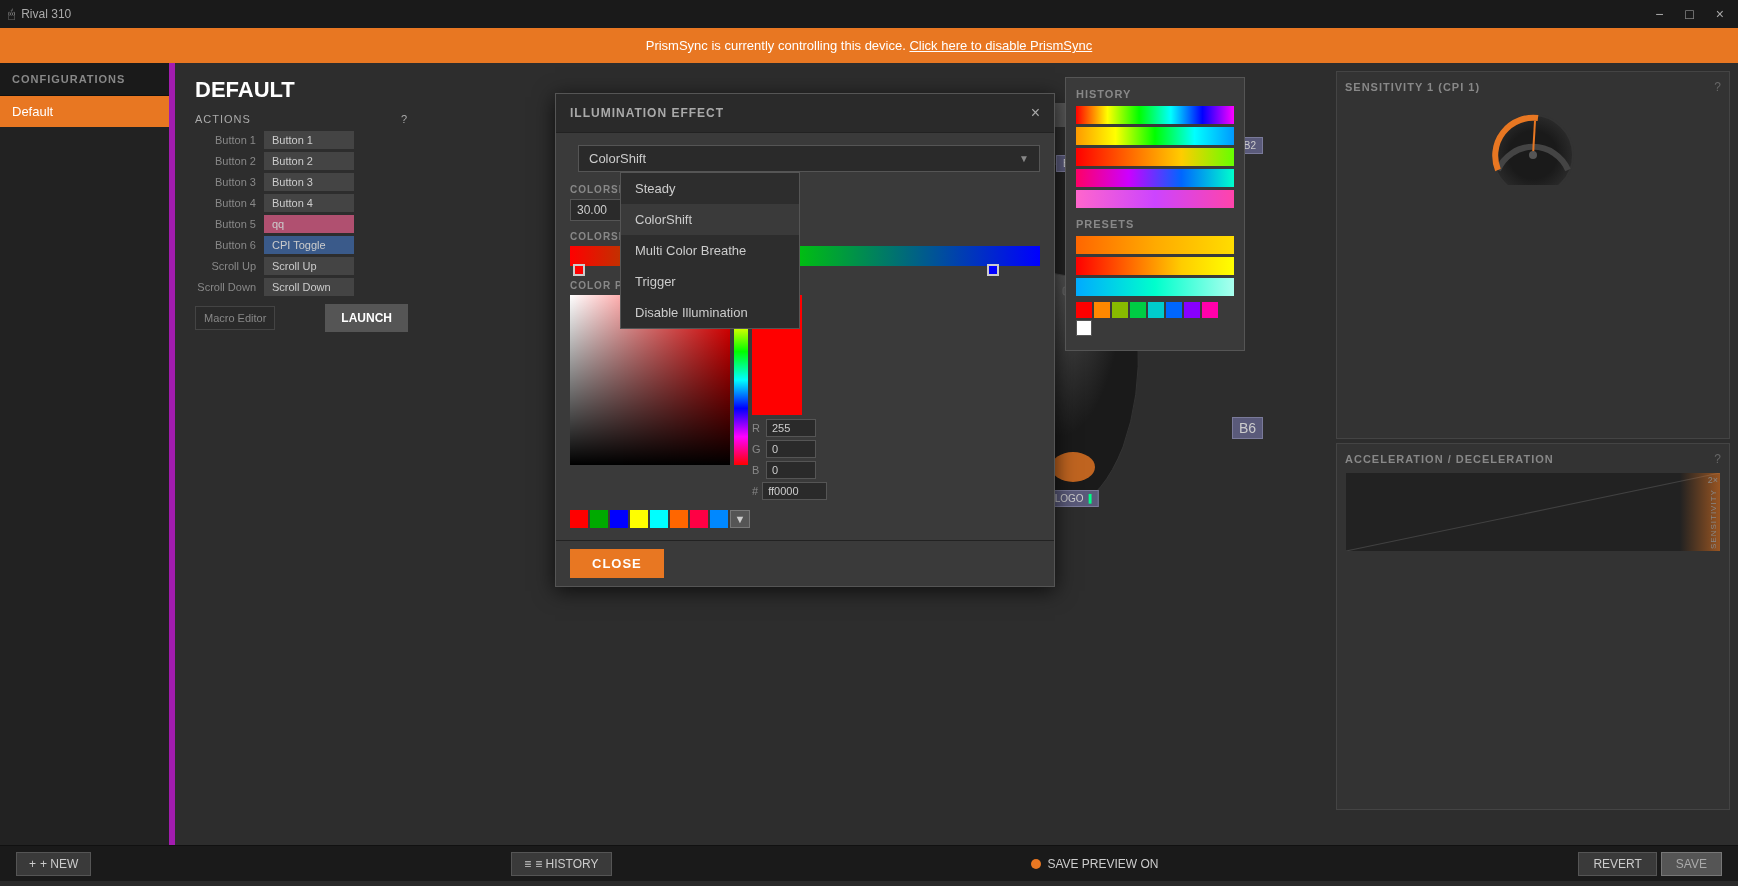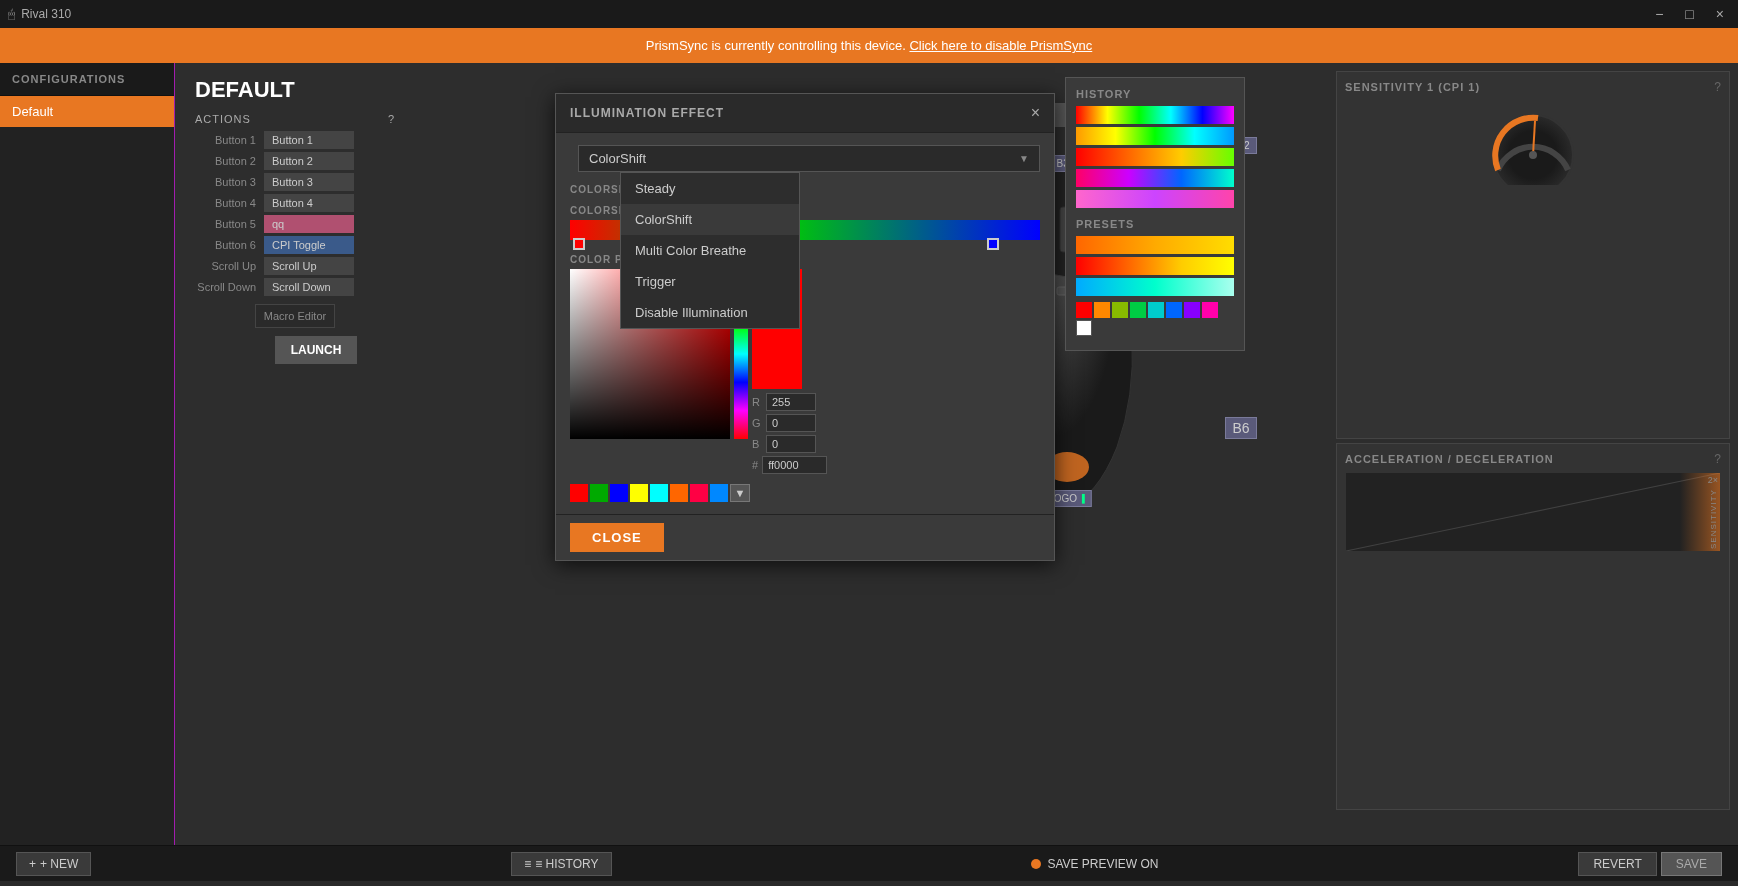--- a/index.html
+++ b/index.html
@@ -39,21 +39,21 @@
     
     .main-layout {
       display: flex;
       height: calc(886px - 28px - 40px - 36px);
     }
 
     
     .sidebar {
       width: 175px;
       background: #222;
-      border-right: 1px solid #a21caf;
+      border-right: 6px solid #a21caf;
       display: flex;
       flex-direction: column;
     }
     .sidebar-header {
       background: #1a1a1a;
       padding: 10px 12px;
       font-size: 11px;
       color: #888;
       letter-spacing: 1px;
       font-weight: bold;
@@ -467,21 +467,20 @@
       height: 90px;
     }
     .gauge-svg { width: 100px; height: 80px; }
 
     
     .macro-row {
       display: flex;
       align-items: center;
       gap: 8px;
       margin-top: 8px;
-      flex-direction: column;
     }
     .macro-label {
       background: #2a2a2a;
       border: 1px solid #444;
       color: #888;
       padding: 5px 8px;
       font-size: 11px;
       flex: 1;
       text-align: center;
     }
@@ -699,20 +698,24 @@
               <div class="dropdown-item">Steady</div>
               <div class="dropdown-item selected">ColorShift</div>
               <div class="dropdown-item">Multi Color Breathe</div>
               <div class="dropdown-item">Trigger</div>
               <div class="dropdown-item">Disable Illumination</div>
             </div>
           </div>
 
           <div class="speed-section" style="margin-top:8px;">
             <div class="section-label">COLORSHIFT SPEED</div>
+            <div class="speed-row">
+              <input class="speed-input" type="text" value="30.00" style="">
+              <span class="speed-unit">seconds</span>
+            </div>
           </div>
 
           <div class="pattern-section">
             <div class="section-label">COLORSHIFT PATTERN</div>
             <div class="pattern-gradient" style="background:linear-gradient(to right, #ff0000 0%, #00cc00 45%, #0000ff 100%); height:20px; width:100%; position:relative; margin-bottom:14px;">
               <div class="pattern-stop" style="left:2%; bottom:-10px; background:#ff0000; width:12px; height:12px; border:2px solid #ccc; position:absolute; cursor:pointer;"></div>
               <div class="pattern-stop" style="left:45%; bottom:-10px; background:#00cc00; width:12px; height:12px; border:2px solid #ccc; position:absolute; cursor:pointer;"></div>
               <div class="pattern-stop" style="left:90%; bottom:-10px; background:#0000ff; width:12px; height:12px; border:2px solid #ccc; position:absolute; cursor:pointer;"></div>
             </div>
           </div>

